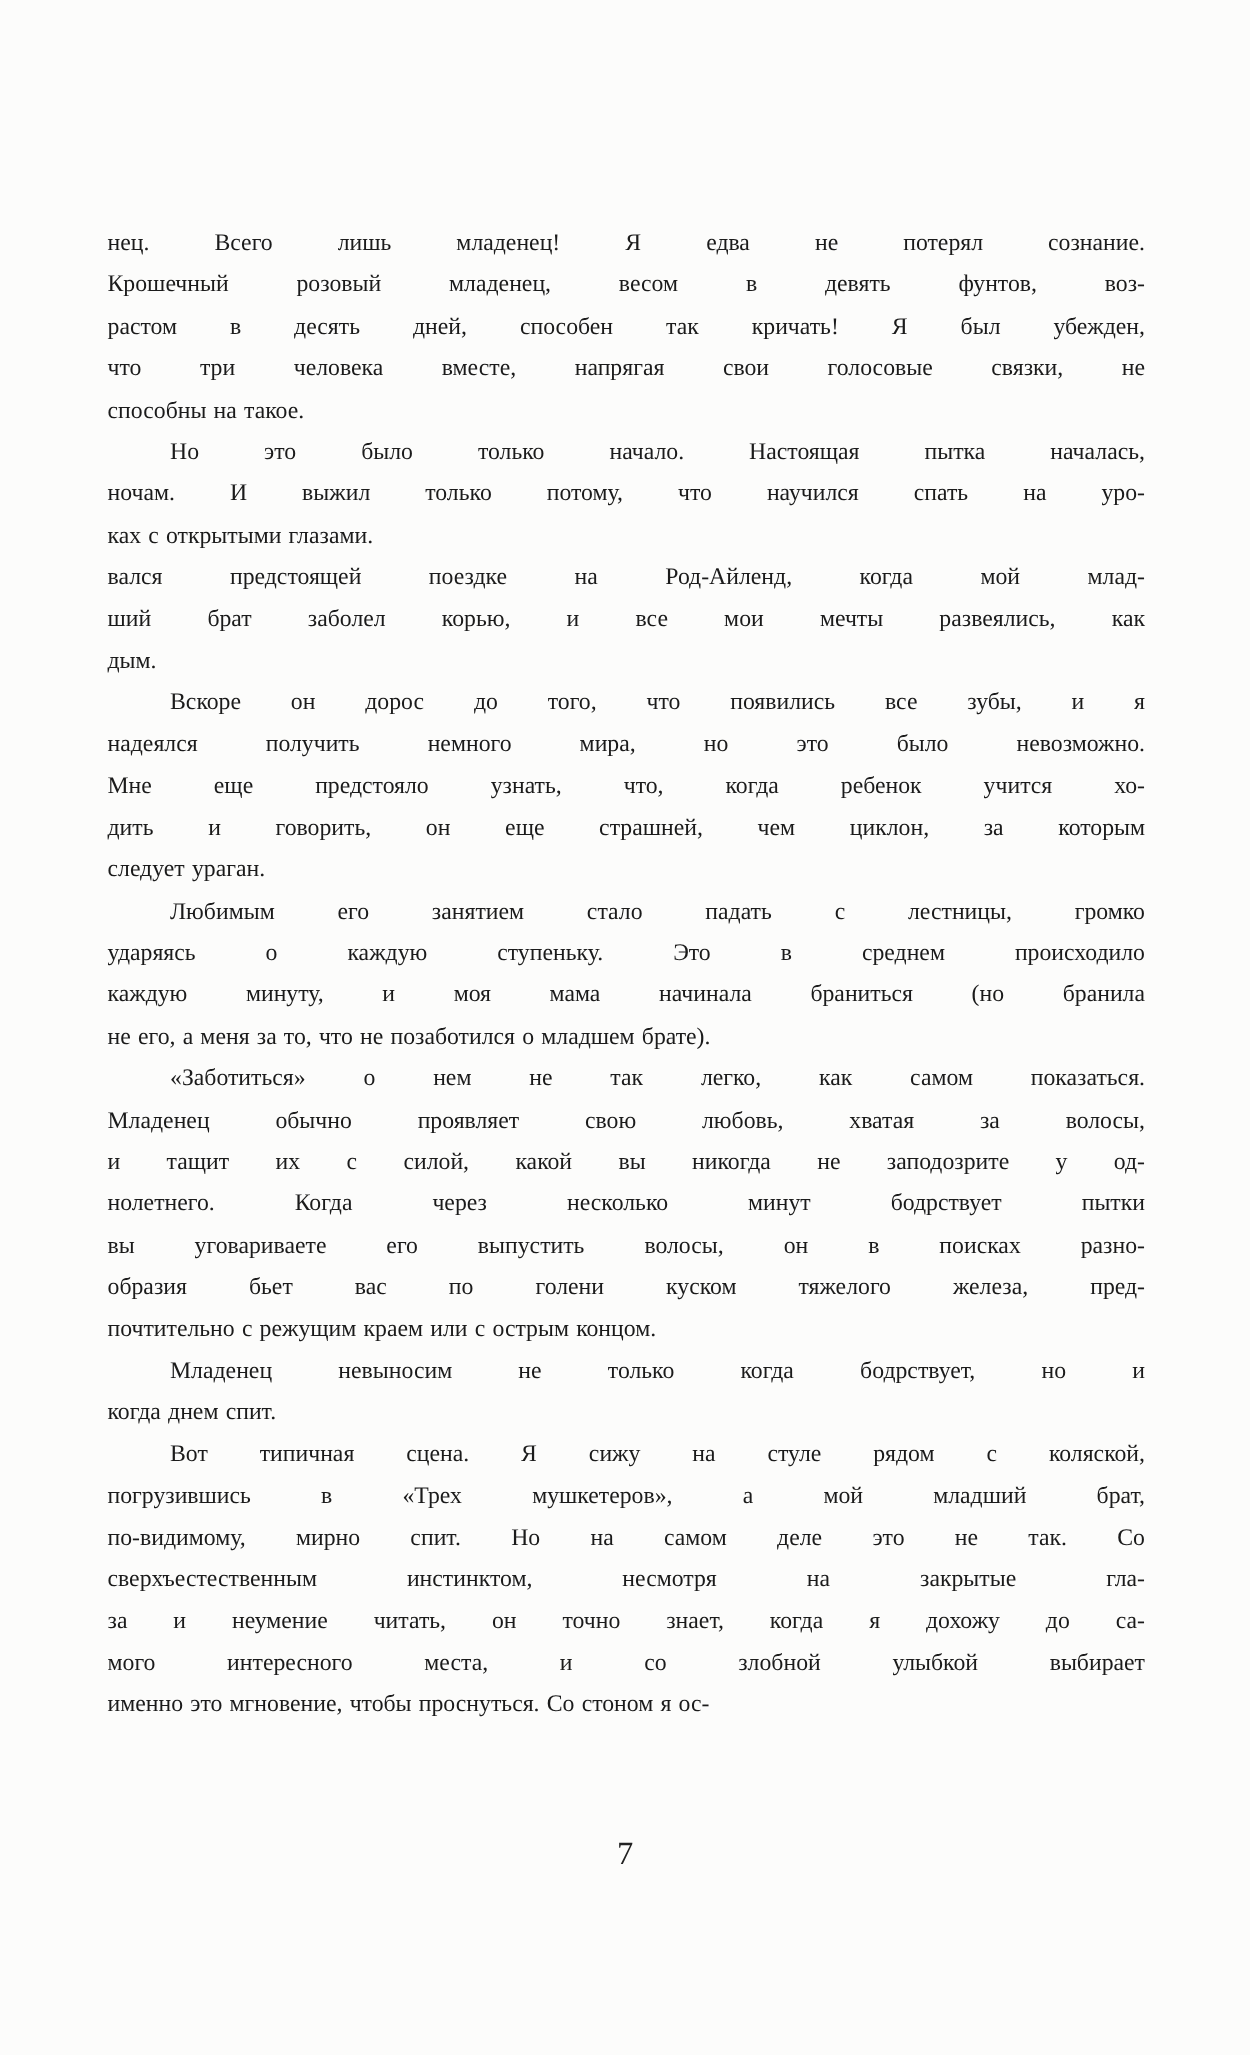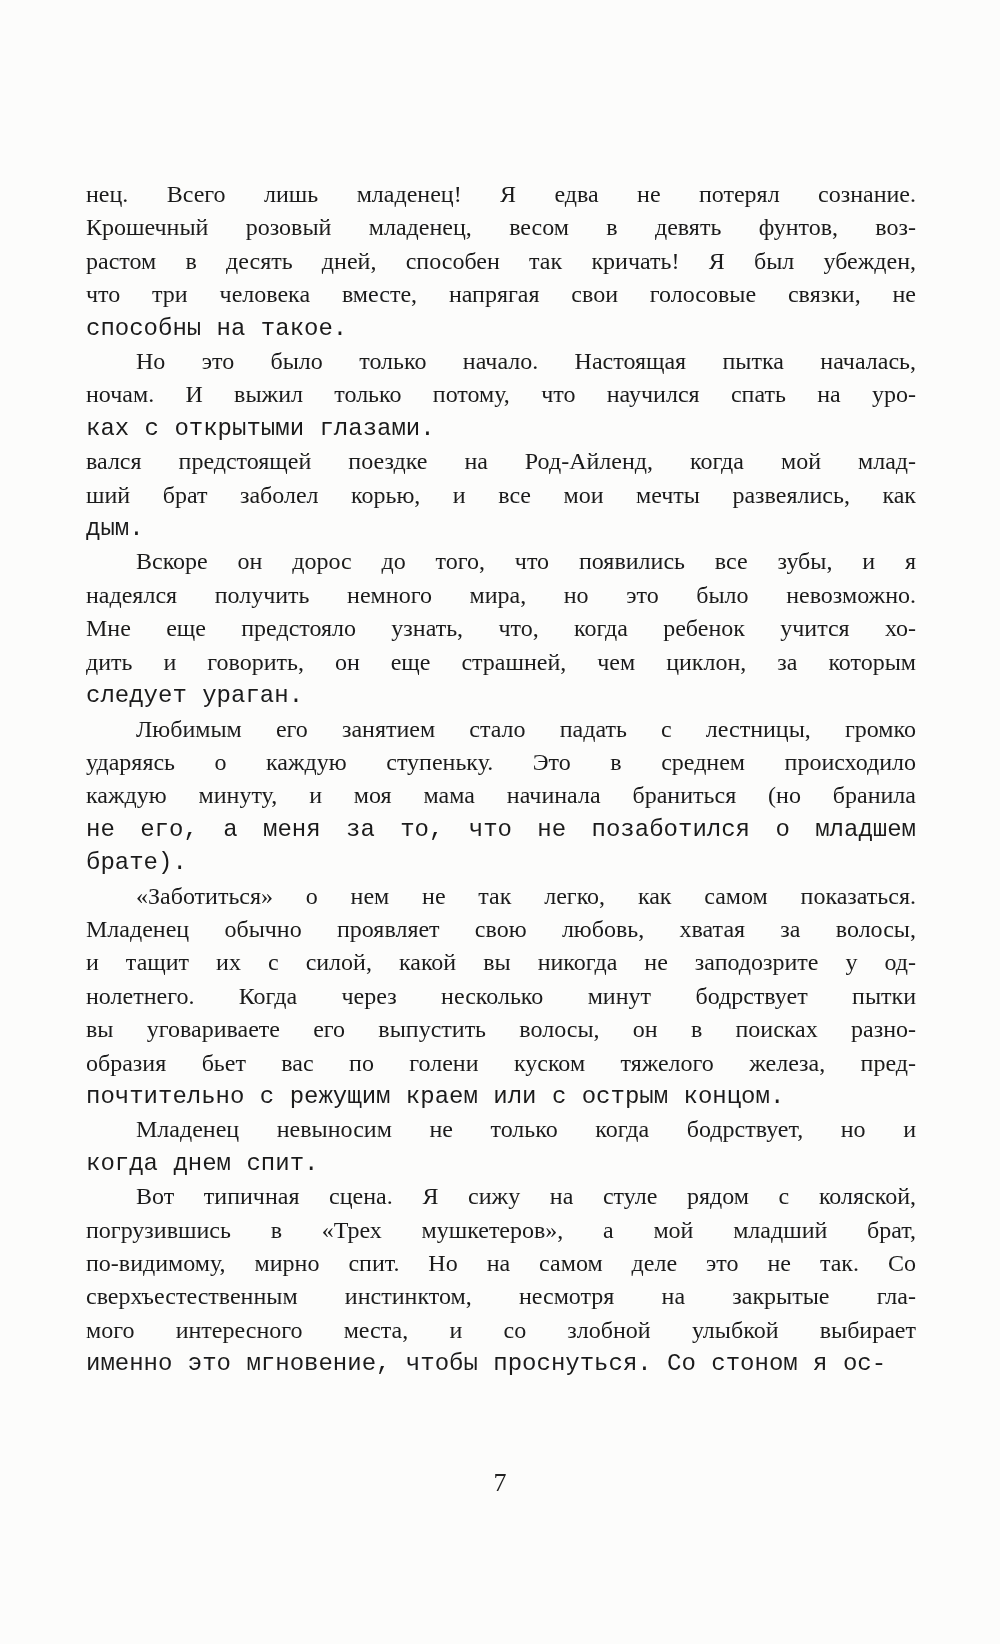--- a/index.html
+++ b/index.html
@@ -18,32 +18,31 @@
     position: relative;
     width: 1000px;
     height: 1644px;
     background: #fcfcfb;
   }
   .text-block {
     position: absolute;
     left: 86px;
     top: 178px;
     width: 830px;
-    font-size: 24px;
+    font-size: 19px;
   }
   .line {
     line-height: 33.4px;
     text-align: justify;
     text-align-last: justify;
     white-space: normal;
     word-spacing: 1px;
   }
   .line.last {
     text-align-last: left;
-    font-family: Liberation Mono, monospace;
   }
   .line.indent {
     text-indent: 50px;
   }
   .page-number {
     position: absolute;
     top: 1468px;
     left: 0;
     width: 1000px;
     text-align: center;
@@ -82,17 +81,18 @@
       <div class="line">нолетнего. Когда через несколько минут бодрствует пытки</div>
       <div class="line">вы уговариваете его выпустить волосы, он в поисках разно-</div>
       <div class="line">образия бьет вас по голени куском тяжелого железа, пред-</div>
       <div class="line last">почтительно с режущим краем или с острым концом.</div>
       <div class="line indent">Младенец невыносим не только когда бодрствует, но и</div>
       <div class="line last">когда днем спит.</div>
       <div class="line indent">Вот типичная сцена. Я сижу на стуле рядом с коляской,</div>
       <div class="line">погрузившись в «Трех мушкетеров», а мой младший брат,</div>
       <div class="line">по-видимому, мирно спит. Но на самом деле это не так. Со</div>
       <div class="line">сверхъестественным инстинктом, несмотря на закрытые гла-</div>
+      <div class="line">за и неумение читать, он точно знает, когда я дохожу до са-</div>
       <div class="line">мого интересного места, и со злобной улыбкой выбирает</div>
       <div class="line last">именно это мгновение, чтобы проснуться. Со стоном я ос-</div>
     </div>
   <div class="page-number">7</div>
 </div>
 
 </body></html>

